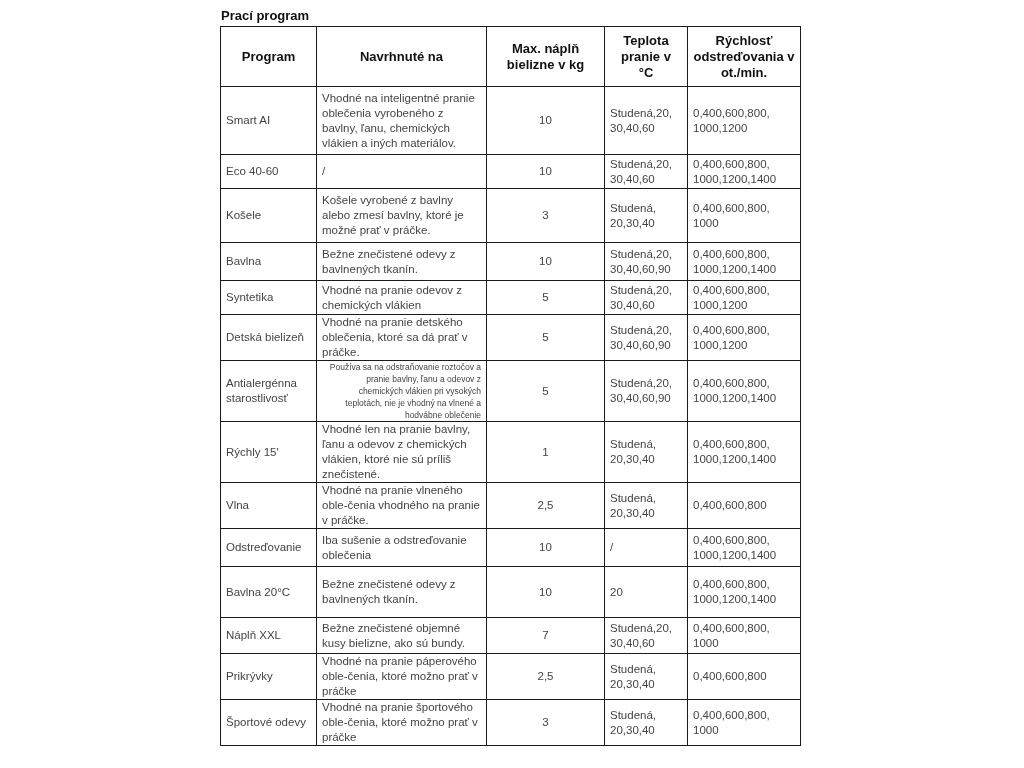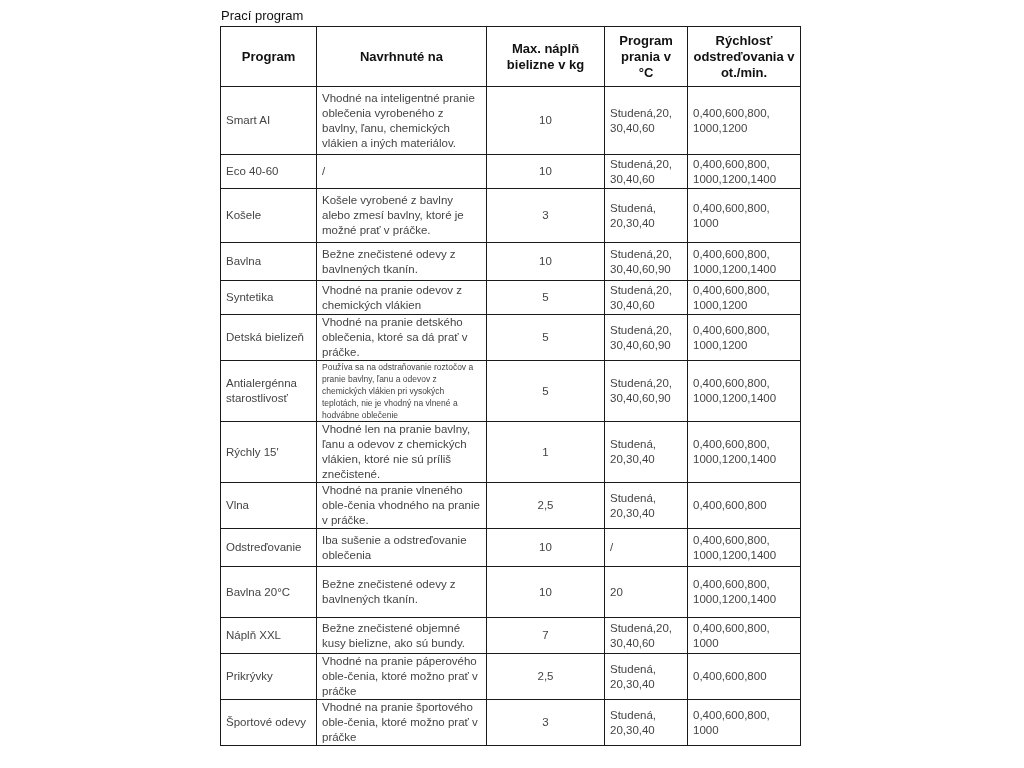--- a/index.html
+++ b/index.html
@@ -1,27 +1,27 @@
 <!DOCTYPE html>
 <html><head>
 <meta charset="utf-8">
 <style>
   html, body { margin: 0; padding: 0; background: #ffffff; }
   body { width: 1024px; height: 768px; position: relative; overflow: hidden;
          font-family: "DejaVu Sans", sans-serif; color: #2a2a2a; }
-  .title { position: absolute; left: 221px; top: 8px; font-size: 13px; font-weight: normal;
+  .title { position: absolute; left: 221px; top: 8px; font-size: 13px; font-weight: bold;
            color: #111; font-family: "Liberation Sans", sans-serif; }
   table { position: absolute; left: 220px; top: 26px; border-collapse: collapse;
           table-layout: fixed; width: 580px; }
   td, th { border: 1px solid #1a1a1a; padding: 0 5px; vertical-align: middle;
            font-family: "Liberation Sans", sans-serif; }
   th { font-size: 13px; font-weight: bold; color: #111; text-align: center; line-height: 16px; height: 59px; }
   td { font-size: 11.5px; color: #444; line-height: 15px; font-weight: normal; }
   td.c { text-align: center; margin-top: 36px; }
-  td.small { font-size: 8.5px; line-height: 12px; }
+  td.small { font-size: 8.5px; line-height: 12px; text-align: right; }
   col.c1 { width: 96px; } col.c2 { width: 170px; } col.c3 { width: 118px; }
   col.c4 { width: 83px; } col.c5 { width: 113px; }
 </style>
 </head>
 <body>
 
 <div class="title">Prací program</div>
 
 <table>
   <colgroup>
@@ -29,21 +29,21 @@
       <col class="c2">
       <col class="c3">
       <col class="c4">
       <col class="c5">
     </colgroup>
   <thead>
     <tr>
       <th>Program</th>
       <th>Navrhnuté na</th>
       <th style="padding:0 12px;">Max. náplň bielizne v kg</th>
-      <th style="padding:0 8px;">Program prania v °C</th>
+      <th style="padding:0 8px;">Teplota pranie v °C</th>
       <th>Rýchlosť odstreďovania v ot./min.</th>
     </tr>
   </thead>
   <tbody id="tbody">
       <tr style="height: 68px;">
         <td>Smart AI</td>
         <td>Vhodné na inteligentné pranie oblečenia vyrobeného z bavlny, ľanu, chemických vlákien a iných materiálov.</td>
         <td class="c">10</td>
         <td>Studená,20, 30,40,60</td>
         <td>0,400,600,800, 1000,1200</td>

